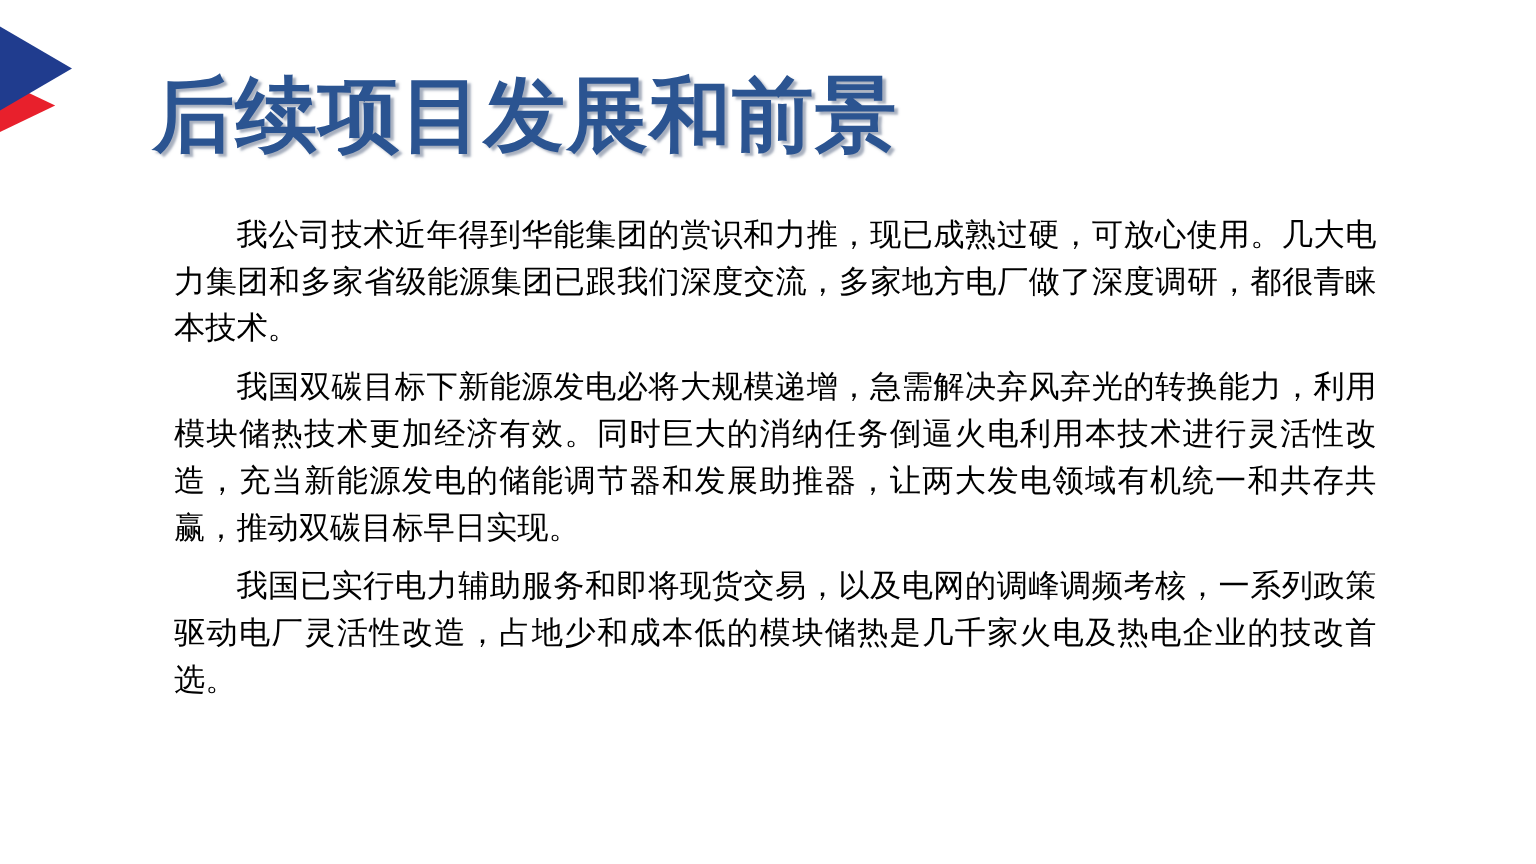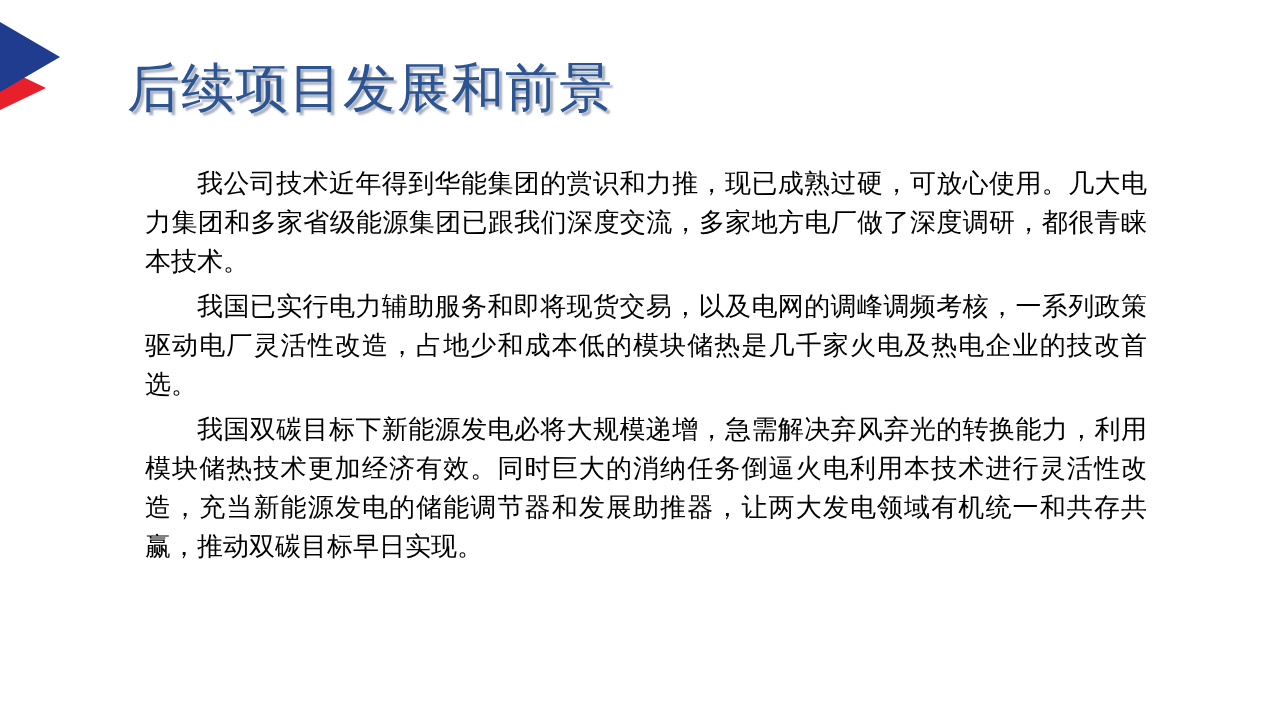--- a/index.html
+++ b/index.html
@@ -24,55 +24,54 @@
     display: block;
   }
   .tri-red  { fill: var(--triangle-red,  #e8202c); }
   .tri-blue { fill: var(--triangle-blue, #203c8e); }
   .title {
     position: absolute;
     left: 127px;
     top: 56px;
     margin: 0;
     font-family: "Liberation Sans", "DejaVu Sans", sans-serif;
-    font-weight: 400;
-    font-size: 53px;
+    font-weight: 700;
+    font-size: 68px;
     line-height: 1.2;
     letter-spacing: 1px;
     color: var(--title, #2b5491);
     text-shadow: 3px 3px 2px rgba(80, 95, 125, 0.5);
     white-space: nowrap;
   }
   .body-text {
     position: absolute;
     left: 145px;
     top: 166px;
     width: 1002px;
     font-size: 26px;
     line-height: 39px;
     color: var(--body-text, #000000);
     text-align: justify;
   }
   .body-text p {
-    margin: 0 0 6px 0;
+    margin: 10px 0 6px 0;
     text-indent: 2em;
-    font-family: Liberation Mono, monospace;
   }
 </style>
 </head>
 <body>
 
 <div class="slide">
 
   <svg class="corner-deco" viewBox="0 0 70 120" aria-hidden="true">
     <polygon class="tri-red" points="0,66 46,88 0,110"></polygon>
     <polygon class="tri-blue" points="0,22 60,57 0,92"></polygon>
   </svg>
 
   <h1 class="title">后续项目发展和前景</h1>
 
   <div class="body-text">
     <p>我公司技术近年得到华能集团的赏识和力推，现已成熟过硬，可放心使用。几大电力集团和多家省级能源集团已跟我们深度交流，多家地方电厂做了深度调研，都很青睐本技术。</p>
+    <p>我国双碳目标下新能源发电必将大规模递增，急需解决弃风弃光的转换能力，利用模块储热技术更加经济有效。同时巨大的消纳任务倒逼火电利用本技术进行灵活性改造，充当新能源发电的储能调节器和发展助推器，让两大发电领域有机统一和共存共赢，推动双碳目标早日实现。</p>
     <p>我国已实行电力辅助服务和即将现货交易，以及电网的调峰调频考核，一系列政策驱动电厂灵活性改造，占地少和成本低的模块储热是几千家火电及热电企业的技改首选。</p>
-    <p>我国双碳目标下新能源发电必将大规模递增，急需解决弃风弃光的转换能力，利用模块储热技术更加经济有效。同时巨大的消纳任务倒逼火电利用本技术进行灵活性改造，充当新能源发电的储能调节器和发展助推器，让两大发电领域有机统一和共存共赢，推动双碳目标早日实现。</p>
   </div>
 
 </div>
 
 </body></html>

